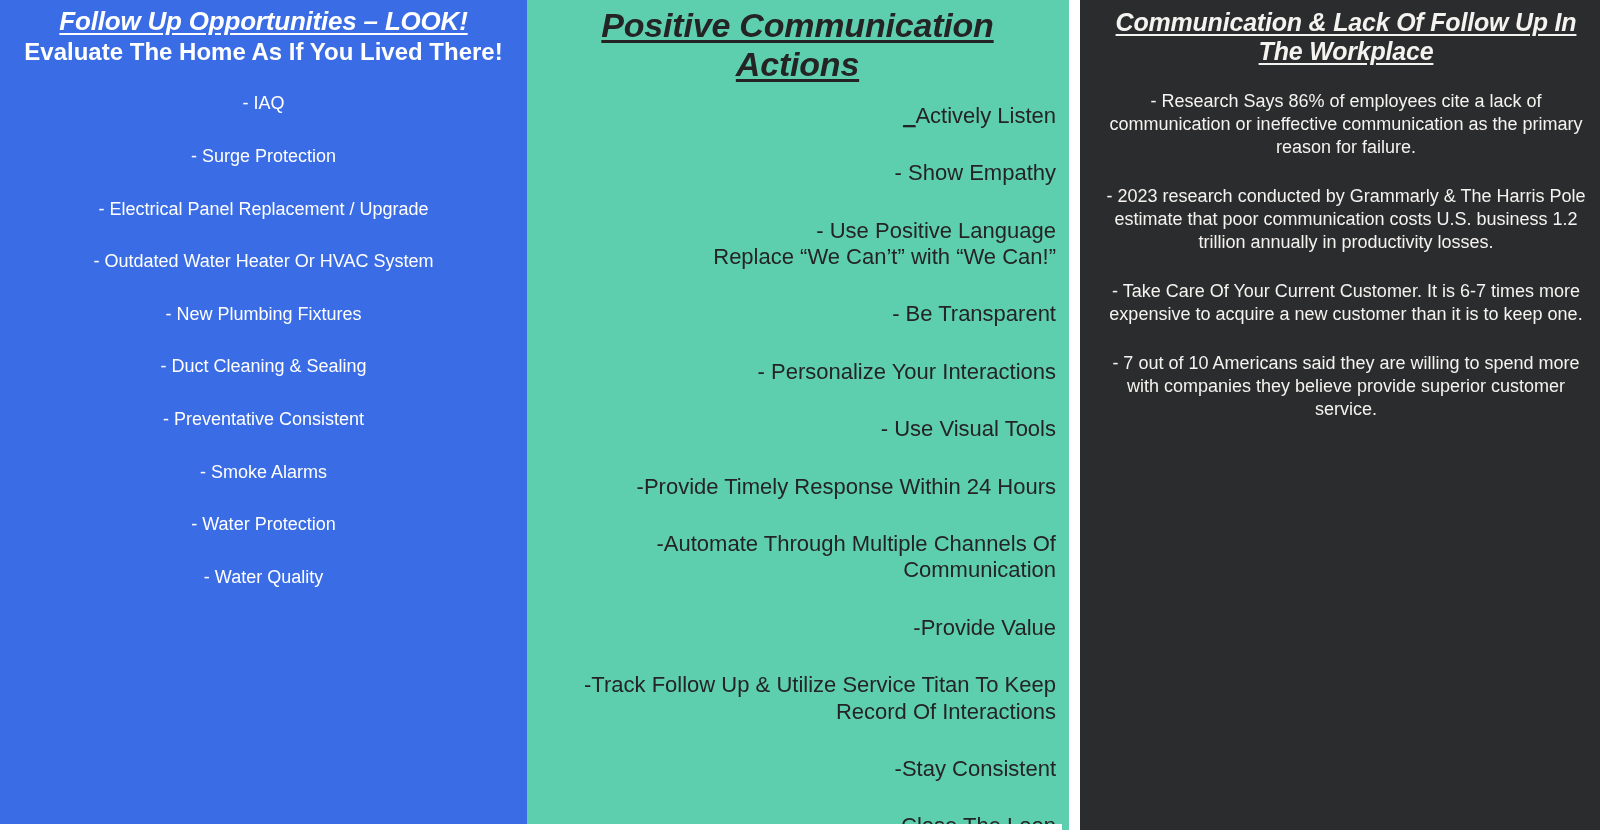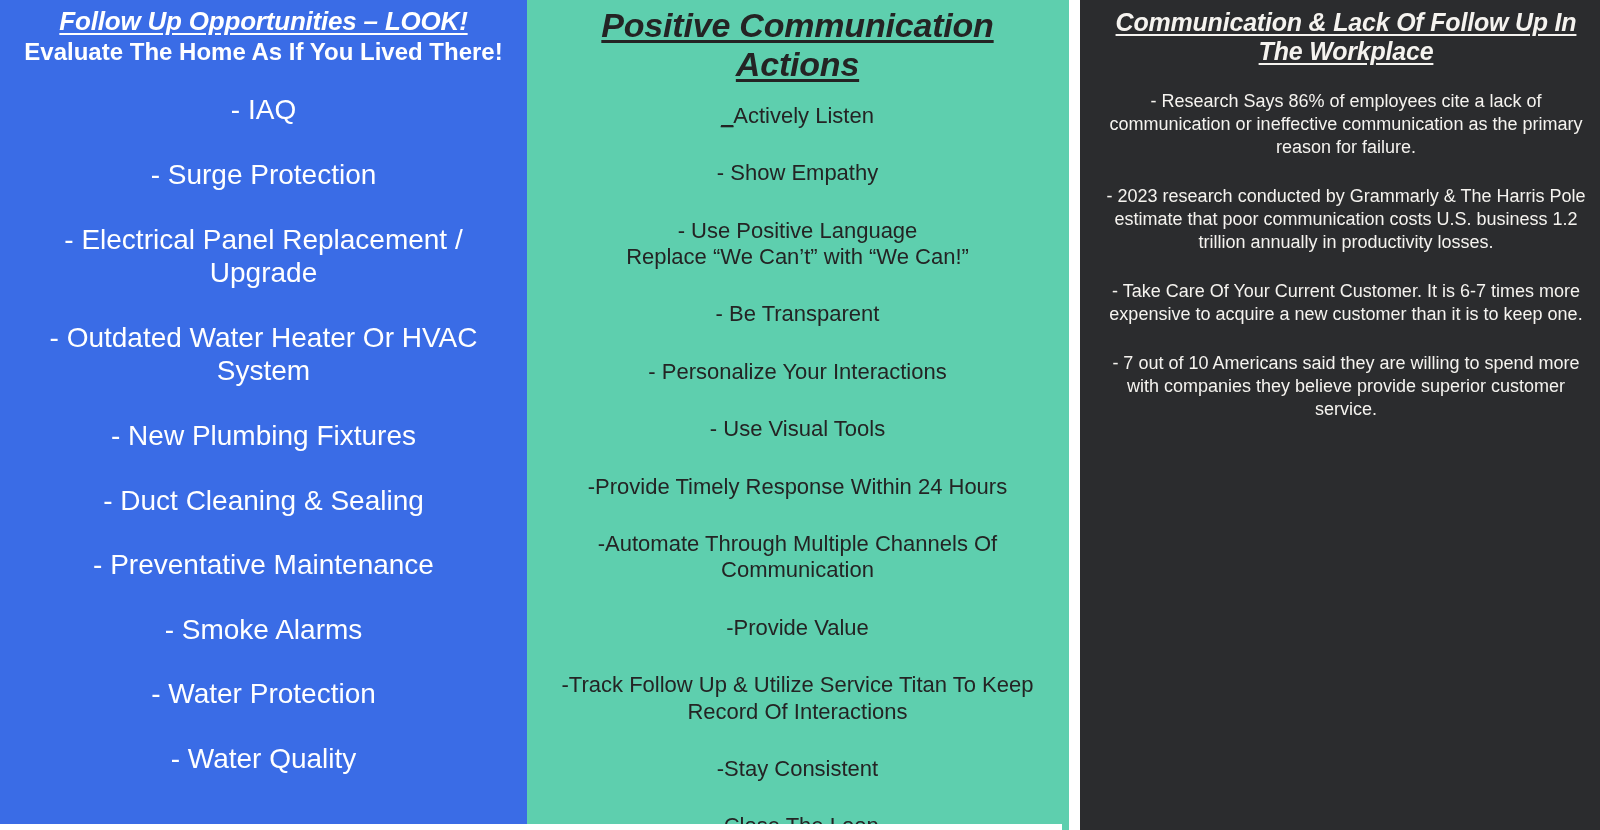--- a/index.html
+++ b/index.html
@@ -101,30 +101,31 @@
     list-style: none;
   }
 
   .item {
     text-align: center;
     line-height: 1.2;
   }
 
   .panel-blue .items { margin-top: 27px; }
   .panel-blue .item {
-    font-size: 28px;
+    font-size: 18px;
     margin-bottom: 31px;
     font-weight: 400;
   }
 
   .panel-teal .items { margin-top: 18px; }
   .panel-teal .item {
     font-size: 22px;
     margin-bottom: 31px;
     font-weight: 400;
+    text-align: right;
   }
   .panel-teal .first-item {
     margin-top: 0;
   }
 
   .panel-dark .items { margin-top: 24px; }
   .panel-dark .item {
     font-size: 18px;
     margin-bottom: 26px;
     line-height: 1.28;
@@ -143,21 +144,21 @@
   <section class="panel panel-blue">
     <h1 class="heading"><span class="u">Follow Up Opportunities – LOOK!</span></h1>
     <h2 class="subheading">Evaluate The Home As If You Lived There!</h2>
     <ul class="items">
       <li class="item">-   IAQ</li>
       <li class="item">-   Surge Protection</li>
       <li class="item">-   Electrical Panel Replacement / Upgrade</li>
       <li class="item">-   Outdated Water Heater Or HVAC System</li>
       <li class="item">-   New Plumbing Fixtures</li>
       <li class="item">-   Duct Cleaning &amp; Sealing</li>
-      <li class="item">-   Preventative Maintenance</li>
+      <li class="item">-   Preventative Consistent</li>
       <li class="item">-   Smoke Alarms</li>
       <li class="item">-   Water Protection</li>
       <li class="item">-   Water Quality</li>
     </ul>
   </section>
 
   <section class="panel panel-teal">
     <h1 class="heading"><span class="u">Positive Communication Actions</span></h1>
     <ul class="items">
       <li class="item first-item"><span class="lead-underscore">_</span><span>Actively Listen</span></li>

